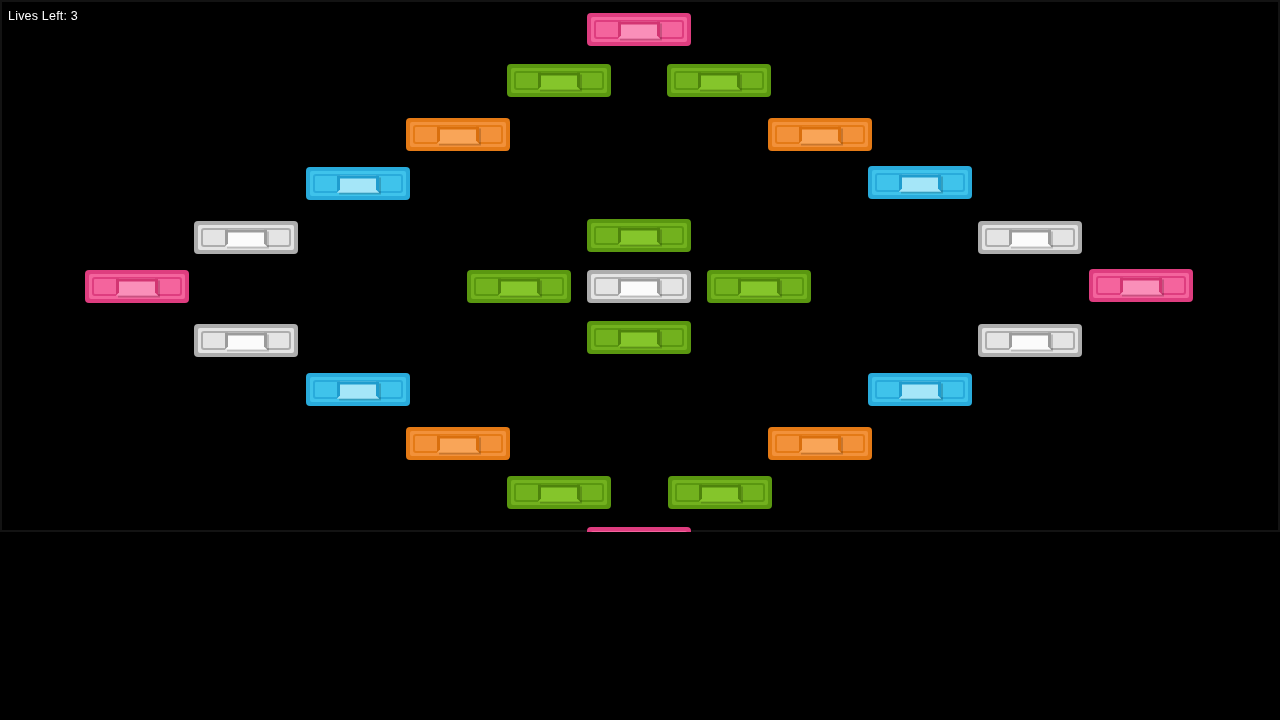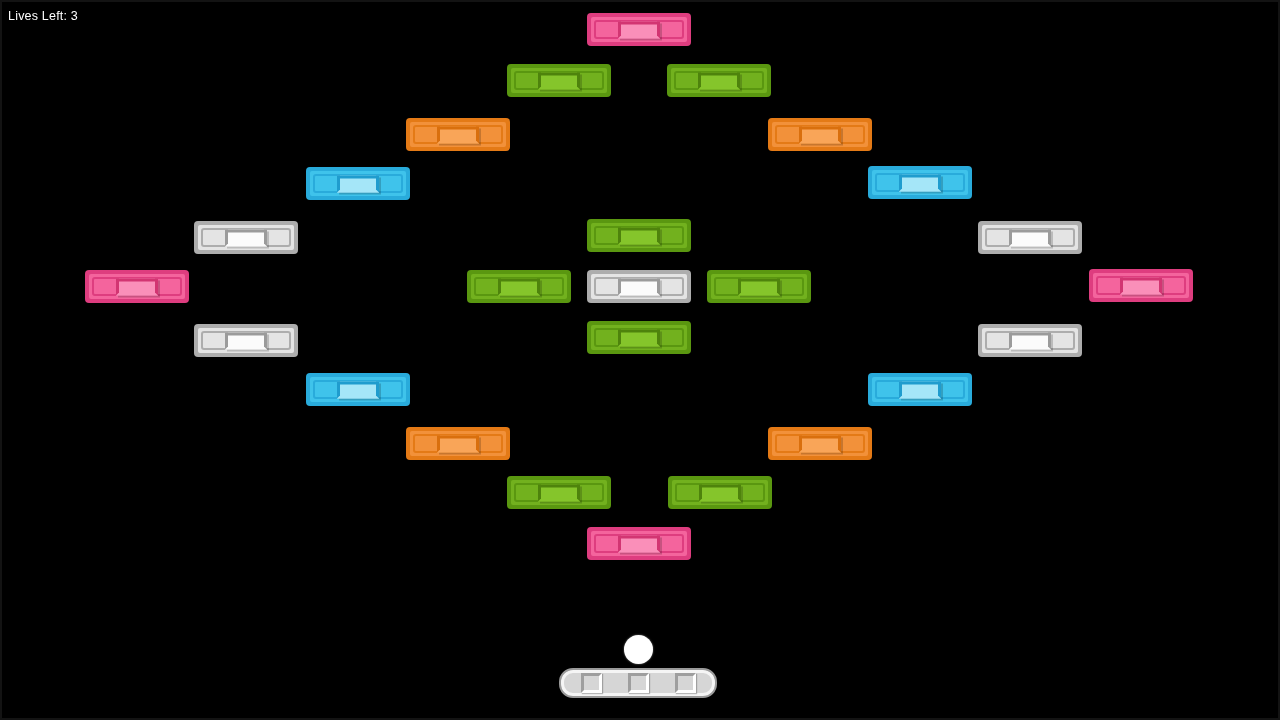--- a/index.html
+++ b/index.html
@@ -1,19 +1,19 @@
 <!DOCTYPE html>
 <html><head>
 <meta charset="utf-8">
 <style>
   html, body { margin: 0; padding: 0; background: #000; }
   .stage {
     position: relative;
     width: 1280px;
-    height: 720px;
+    height: 532px;
     overflow: hidden;
     background: #000;
     box-shadow: inset 0 0 0 2px #131313;
     font-family: "Liberation Sans", sans-serif;
   }
   .hud {
     position: absolute;
     left: 8px;
     top: 9px;
     font-size: 12.5px;

